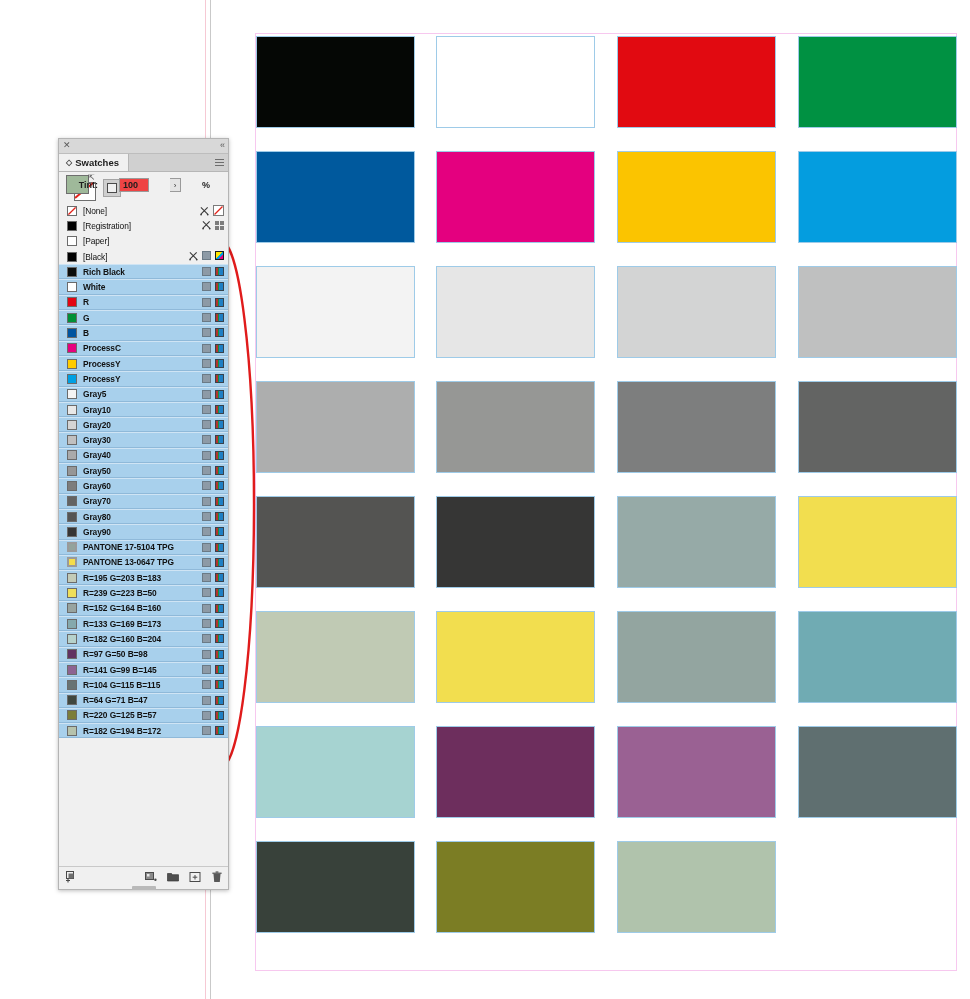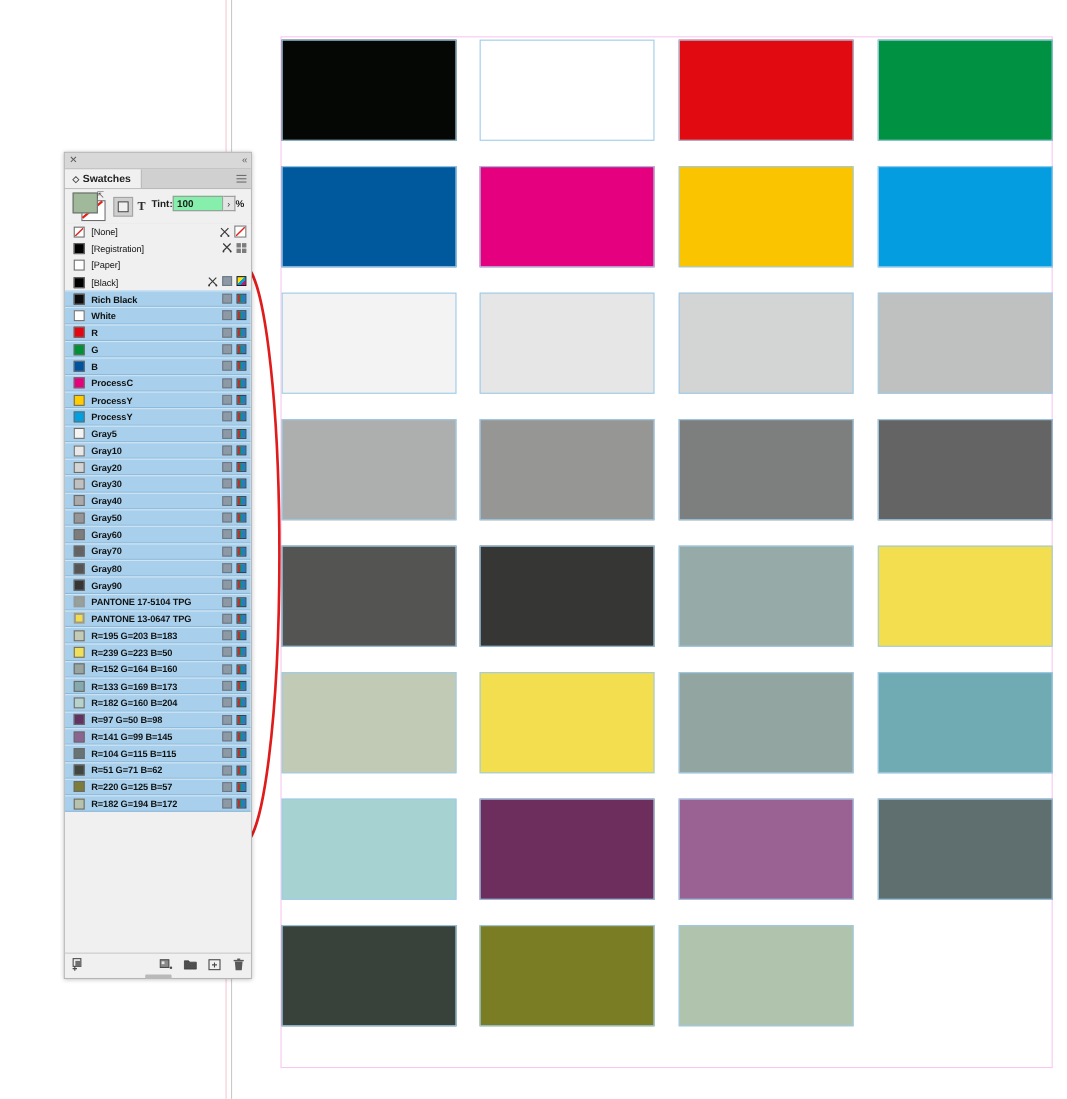--- a/index.html
+++ b/index.html
@@ -105,24 +105,24 @@
   .fs-swap{
     position:absolute;left:22px;top:-2px;font-size:8px;color:#555;
   }
   .tgl-group{position:absolute;left:44px;top:7px;display:flex;align-items:center;gap:4px;}
   .tgl-btn{
     width:16px;height:16px;background:#cfcfcf;border:1px solid #a4a4a4;
     display:flex;align-items:center;justify-content:center;
   }
   .tgl-btn .inner{width:8px;height:8px;border:1px solid #4a4a4a;background:#f0f0f0;}
   .tgl-T{font-size:11px;font-weight:bold;color:#2b2b2b;font-family:"Liberation Serif",serif;}
-  .tint-wrap{position:absolute;right:6px;top:6px;display:flex;align-items:center;gap:0;}
+  .tint-wrap{position:absolute;right:18px;top:6px;display:flex;align-items:center;gap:21px;}
   .tint-label{font-size:9px;font-weight:bold;color:#1c1c1c;}
   .tint-box{
-    width:46px;height:14px;background:#86efac;border:1px solid #9a9a9a;
+    width:30px;height:14px;background:#ef4444;border:1px solid #9a9a9a;
     font-size:9px;font-weight:bold;display:flex;align-items:center;padding-left:3px;
     box-sizing:border-box;
   }
   .tint-arrow{
     width:11px;height:14px;background:#e4e4e4;border:1px solid #9a9a9a;border-left:none;
     font-size:8px;display:flex;align-items:center;justify-content:center;color:#333;
     box-sizing:border-box;
   }
   .tint-pct{font-size:9px;font-weight:bold;}
 
@@ -571,21 +571,21 @@
       <div class="swrow sel">
         <div class="chip" style="background: rgb(104, 115, 115);"></div>
         <span class="swname">R=104 G=115 B=115</span>
         <div class="row-icons">
           <div class="ico-sq"></div>
           <div class="ico-cmyk"></div>
         </div>
       </div>
       <div class="swrow sel">
         <div class="chip" style="background: rgb(64, 71, 62);"></div>
-        <span class="swname">R=51 G=71 B=62</span>
+        <span class="swname">R=64 G=71 B=47</span>
         <div class="row-icons">
           <div class="ico-sq"></div>
           <div class="ico-cmyk"></div>
         </div>
       </div>
       <div class="swrow sel">
         <div class="chip" style="background: rgb(124, 125, 57);"></div>
         <span class="swname">R=220 G=125 B=57</span>
         <div class="row-icons">
           <div class="ico-sq"></div>

